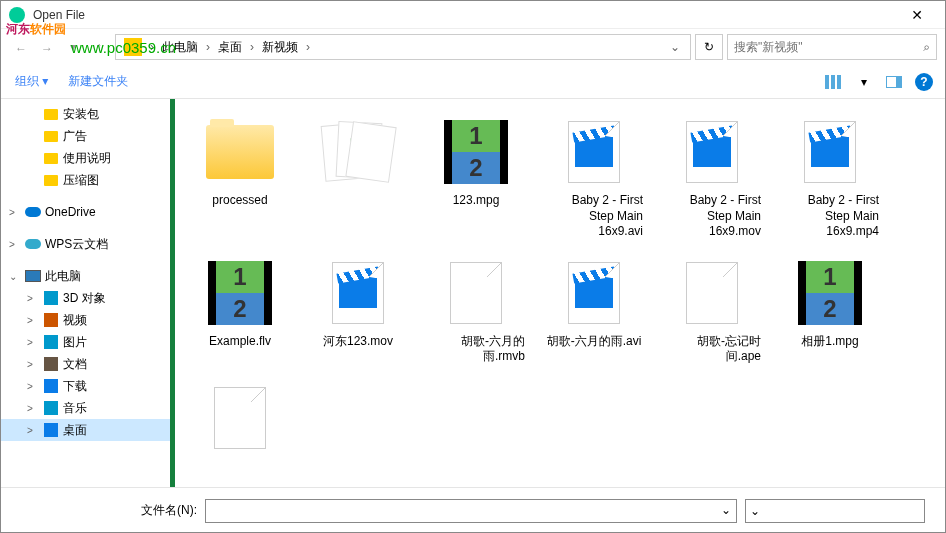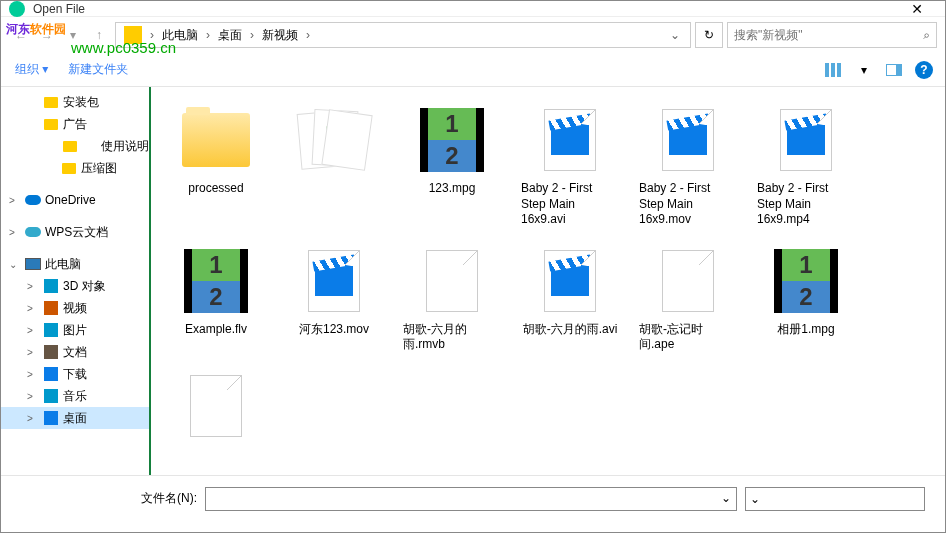--- a/index.html
+++ b/index.html
@@ -1,52 +1,52 @@
 <!DOCTYPE html>
 <html><head>
 <meta charset="utf-8">
 <style>
 *{margin:0;padding:0;box-sizing:border-box;font-family:"Microsoft YaHei","Segoe UI",sans-serif;font-size:12px}
 body{background:#fff;width:946px;height:533px;position:relative;border:1px solid #888;overflow:hidden}
 .watermark{position:absolute;top:8px;left:5px;z-index:100;pointer-events:none;font-size:26px;font-weight:bold}
-.watermark .t1{color:#6d28d9}.watermark .t2{color:#f80}
+.watermark .t1{color:#be185d}.watermark .t2{color:#f80}
 .watermark-url{position:absolute;top:38px;left:70px;color:#0a0;font-size:15px;z-index:100}
-.titlebar{height:16px;display:flex;align-items:center;padding:0 8px;background:#fff;border-bottom:1px solid #eee}
+.titlebar{height:28px;display:flex;align-items:center;padding:0 8px;background:#fff;border-bottom:1px solid #eee}
 .titlebar-icon{width:16px;height:16px;border-radius:50%;background:#0c9;margin-right:8px}
 .titlebar-text{flex:1;color:#333}
 .close-btn{width:40px;height:24px;display:flex;align-items:center;justify-content:center;font-size:14px;cursor:pointer}
 .navbar{height:36px;display:flex;align-items:center;padding:4px 8px;gap:4px;background:#fff}
 .nav-arrows{display:flex;gap:2px}
 .nav-btn{width:24px;height:24px;display:flex;align-items:center;justify-content:center;color:#999;cursor:pointer}
 .breadcrumb{flex:1;height:26px;border:1px solid #ccc;display:flex;align-items:center;padding:0 4px;gap:2px}
 .bc-icon{width:18px;height:18px;background:#fc0;margin:0 4px}
 .bc-item{padding:2px 4px;cursor:pointer}
 .bc-sep{color:#666;padding:0 2px}
 .bc-drop{margin-left:auto;padding:0 6px;color:#666}
 .refresh-btn{width:28px;height:26px;border:1px solid #ccc;display:flex;align-items:center;justify-content:center}
 .search-box{width:210px;height:26px;border:1px solid #ccc;display:flex;align-items:center;padding:0 6px}
 .search-input{flex:1;border:none;outline:none;color:#888}
 .search-icon{color:#666}
 .toolbar{height:34px;display:flex;align-items:center;padding:0 10px;gap:12px;background:#fff;border-bottom:1px solid #e5e5e5}
 .tb-item{cursor:pointer;padding:4px;color:#3b82f6}
 .tb-right{margin-left:auto;display:flex;gap:8px;align-items:center}
 .tb-icon{width:22px;height:22px;display:flex;align-items:center;justify-content:center;cursor:pointer}
 .main{display:flex;height:388px}
-.sidebar{width:150px;border-right:2px solid #15803d;overflow-y:auto;padding:4px 0}
+.sidebar{width:174px;border-right:5px solid #15803d;overflow-y:auto;padding:4px 0}
 .tree-item{height:22px;display:flex;align-items:center;padding-left:8px;gap:4px;cursor:pointer}
 .tree-item.selected{background:#cce8ff}
 .tree-expand{width:12px;color:#666;font-size:10px}
 .tree-icon{width:16px;height:16px;display:flex;align-items:center;justify-content:center}
 .folder-ico{width:14px;height:11px;background:#fc0;border-radius:1px}
 .tree-label{white-space:nowrap}
 .content{flex:1;overflow-y:auto;padding:12px}
 .grid{display:flex;flex-wrap:wrap;gap:8px 12px}
 .file-item{width:106px;display:flex;flex-direction:column;align-items:center;cursor:pointer;padding:4px}
 .file-thumb{width:80px;height:74px;display:flex;align-items:center;justify-content:center}
-.file-label{text-align:left;color:#000;margin-top:4px;line-height:1.3;word-break:break-word}
+.file-label{text-align:right;color:#000;margin-top:4px;line-height:1.3;word-break:break-word}
 .folder-big{width:68px;height:54px;background:linear-gradient(#ffe9a8,#fcc838);border-radius:3px;position:relative}
 .folder-big::before{content:"";position:absolute;top:-6px;left:4px;width:24px;height:8px;background:#ffe9a8;border-radius:2px 2px 0 0}
 .folder-papers{width:70px;height:60px;position:relative}
 .paper{position:absolute;width:44px;height:56px;background:#fff;border:1px solid #ddd}
 .paper.p1{left:0;top:2px;transform:rotate(-5deg)}
 .paper.p2{left:14px;top:0;transform:rotate(3deg)}
 .paper.p3{left:26px;top:2px;transform:rotate(8deg)}
 .paper-mark{width:20px;height:20px;background:#4a4;border-radius:3px;position:absolute;top:14px;left:12px;color:#fff;display:flex;align-items:center;justify-content:center;font-weight:bold}
 .video-thumb{width:64px;height:64px;display:flex;flex-direction:column}
 .video-half{flex:1;display:flex;align-items:center;justify-content:center;position:relative;border-left:8px solid #000;border-right:8px solid #000}
@@ -137,28 +137,28 @@
         </span>
         <span class="tree-label">安装包</span>
       </div>
       <div class="tree-item" style="padding-left: 26px;">
         <span class="tree-expand"></span>
         <span class="tree-icon">
           <div class="folder-ico"></div>
         </span>
         <span class="tree-label">广告</span>
       </div>
-      <div class="tree-item" style="padding-left: 26px; justify-content: space-between;">
+      <div class="tree-item" style="padding-left: 26px;">
         <span class="tree-expand"></span>
         <span class="tree-icon">
           <div class="folder-ico"></div>
         </span>
         <span class="tree-label">使用说明</span>
       </div>
-      <div class="tree-item" style="padding-left: 44px;">
+      <div class="tree-item" style="padding-left: 26px;">
         <span class="tree-expand"></span>
         <span class="tree-icon">
           <div class="folder-ico"></div>
         </span>
         <span class="tree-label">压缩图</span>
       </div>
       <div style="height: 10px;"></div>
       <div class="tree-item" style="padding-left: 8px;">
         <span class="tree-expand">&gt;</span>
         <span class="tree-icon">

